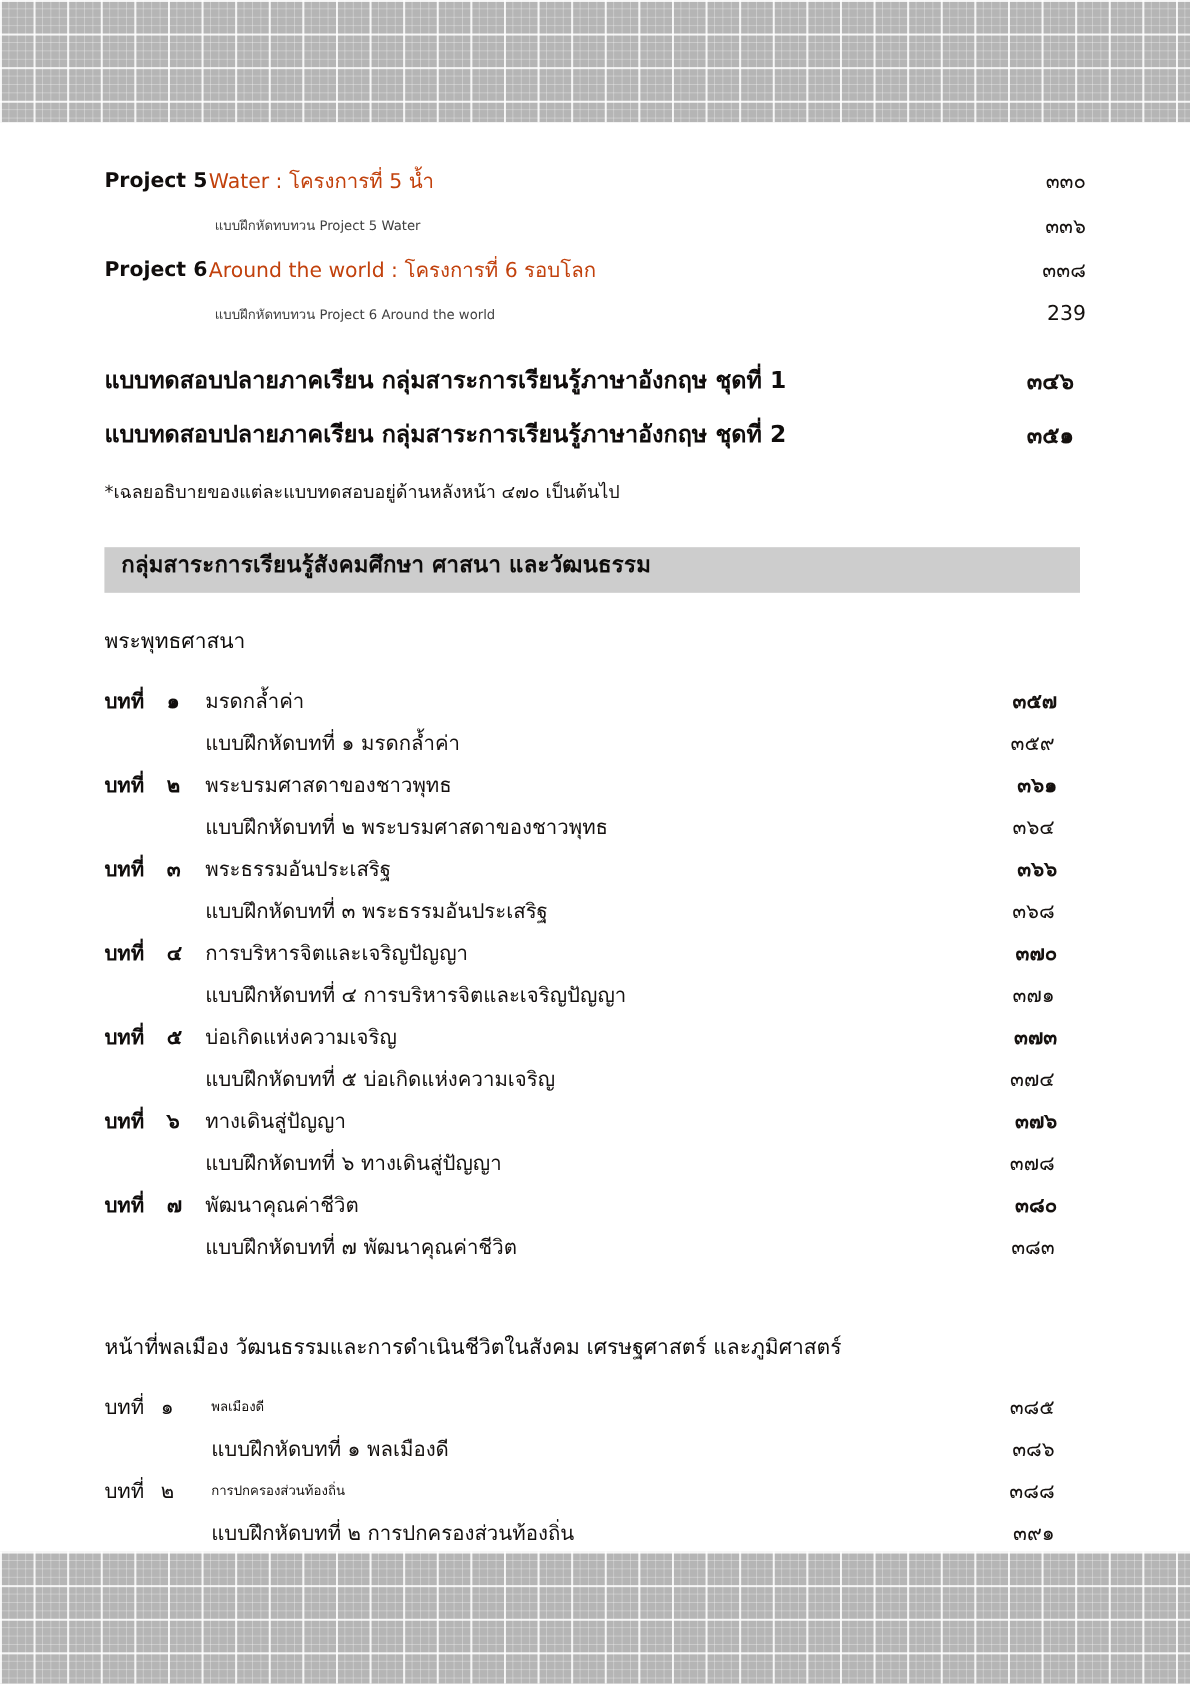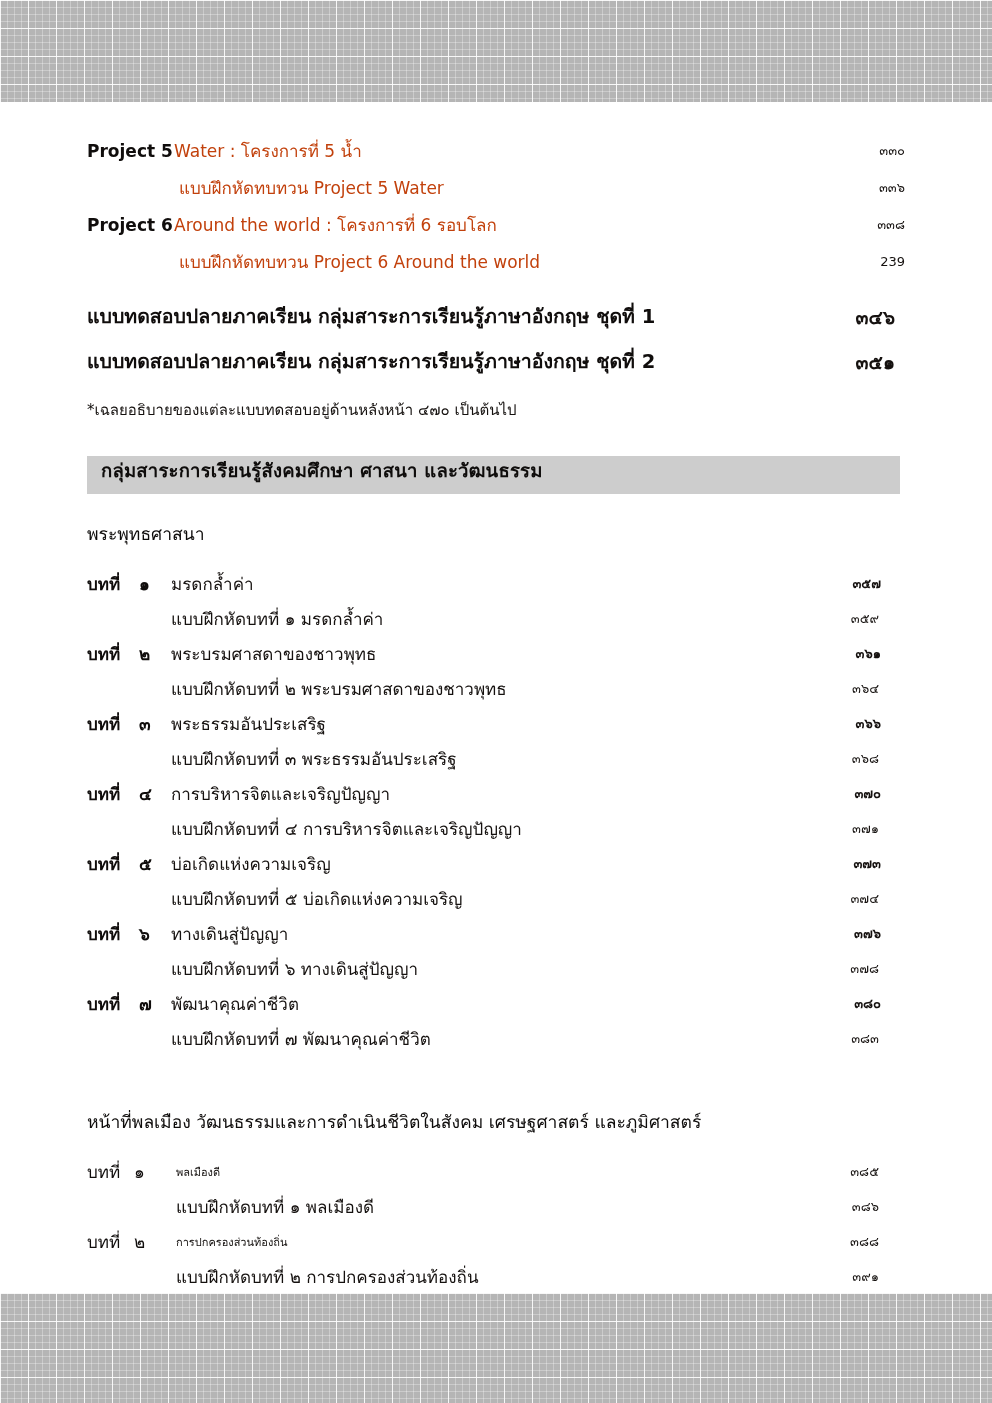--- a/index.html
+++ b/index.html
@@ -53,42 +53,42 @@
   
   .row {
     display: flex;
     align-items: center;
     width: 100%;
   }
   .row .pageno {
     margin-left: auto;
     text-align: right;
     white-space: nowrap;
-    font-size: 13px;
+    font-size: 17px;
     color: #15110f;
   }
   .row .pageno.bold { font-weight: bold; }
 
   
   .project-block { padding-top: 30px; }
   .proj-row { height: 37px; }
   .proj-label {
     font-weight: bold;
     font-size: 17px;
     color: #100d0c;
     min-width: 87px;
   }
   .proj-text {
     font-size: 17px;
     color: #c2410c;
   }
   .proj-sub-row { height: 37px; }
   .proj-sub-text {
-    font-size: 17px;
-    color: #c2410c;
+    font-size: 11px;
+    color: #404040;
     padding-left: 92px;
   }
 
   
   .exam-row {
     height: 45px;
     align-items: center;
   }
   .exam-text {
     font-weight: bold;

